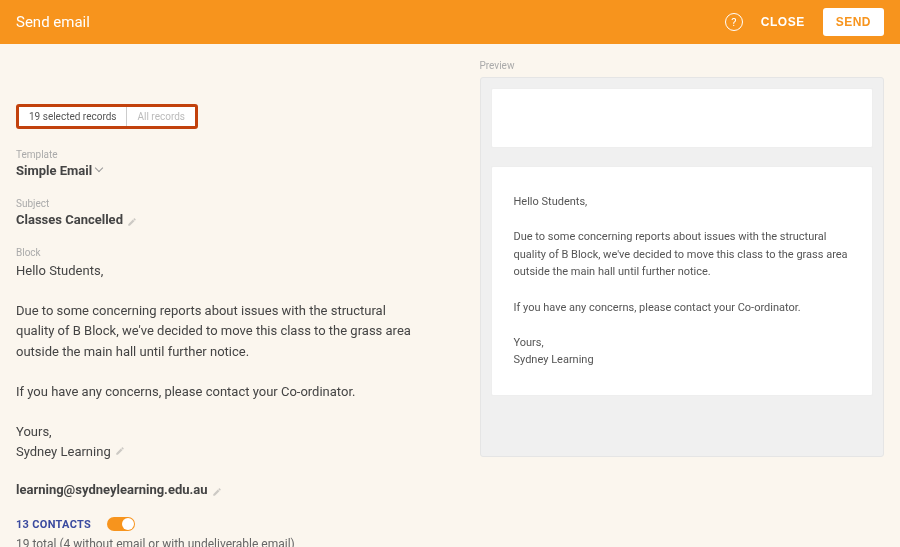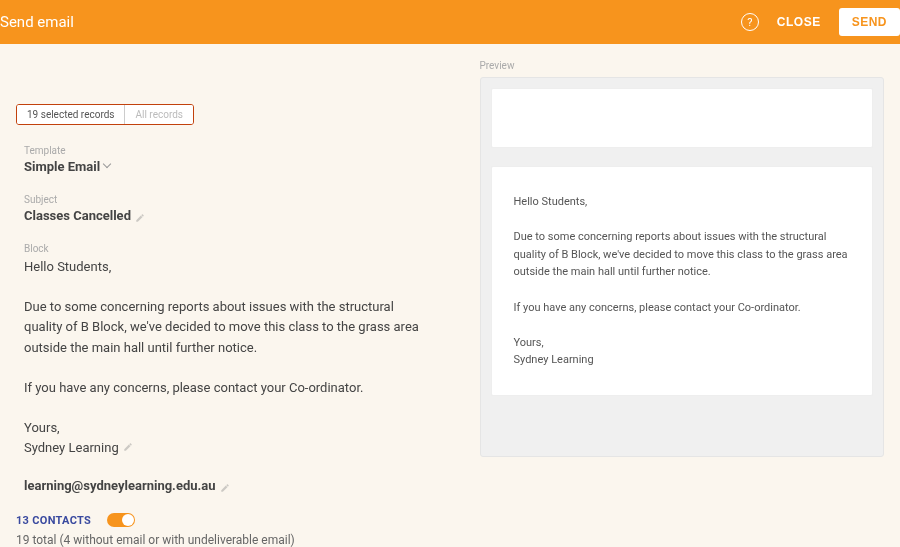--- a/index.html
+++ b/index.html
@@ -1,34 +1,34 @@
 <!DOCTYPE html>
 <html><head>
   <meta charset="utf-8">
   <style>
     * { margin: 0; padding: 0; box-sizing: border-box; }
     body { font-family: -apple-system, BlinkMacSystemFont, "Segoe UI", Roboto, sans-serif; background: #fbf6ee; width: 900px; height: 547px; overflow: hidden; }
     
-    .header { background: #f7941d; height: 44px; display: flex; align-items: center; padding: 0 0; justify-content: space-between; }
+    .header { background: #f7941d; height: 44px; display: flex; align-items: center; padding: 0 16px; justify-content: space-between; }
     .header-title { color: #fff; font-size: 15px; font-weight: 400; }
     .header-actions { display: flex; align-items: center; gap: 18px; }
     .help-icon { width: 18px; height: 18px; border: 1.5px solid #fff; border-radius: 50%; color: #fff; font-size: 11px; display: flex; align-items: center; justify-content: center; cursor: pointer; }
     .close-btn { color: #fff; font-size: 12px; font-weight: 600; letter-spacing: 0.5px; cursor: pointer; background: none; border: none; }
     .send-btn { background: #fff; color: #f7941d; font-size: 12px; font-weight: 600; letter-spacing: 0.5px; padding: 7px 13px; border-radius: 3px; border: none; cursor: pointer; }
     
     .content { display: flex; padding: 16px; gap: 24px; }
     .left-col { flex: 1; max-width: 440px; }
     .right-col { flex: 1; padding-left: 35px; }
     
-    .tab-group { display: inline-flex; border: 1px solid #c2410c; border-radius: 3px; overflow: hidden; margin-bottom: 20px; margin-top: 44px; }
+    .tab-group { display: inline-flex; border: 3px solid #c2410c; border-radius: 3px; overflow: hidden; margin-bottom: 20px; margin-top: 44px; }
     .tab { padding: 4px 10px; font-size: 10px; cursor: pointer; background: #fff; }
     .tab.active { color: #555; }
     .tab.inactive { color: #bbb; border-left: 1px solid #ccc; }
     
-    .field { margin-bottom: 20px; margin-left: 8px; }
+    .field { margin-bottom: 20px; }
     .field-label { font-size: 10px; color: #aaa; margin-bottom: 3px; }
     .field-value { font-size: 13px; color: #444; display: flex; align-items: center; gap: 4px; font-weight: bold; }
     .chevron-down { width: 8px; height: 8px; display: inline-block; }
     .chevron-down::before { content: ""; display: block; width: 5px; height: 5px; border-right: 1px solid #999; border-bottom: 1px solid #999; transform: rotate(45deg); margin-top: -2px; }
     .pencil { width: 10px; height: 10px; display: inline-block; opacity: 0.4; }
     .pencil svg { width: 100%; height: 100%; }
     
     .body-text { font-size: 13px; color: #444; line-height: 1.55; white-space: pre-wrap; }
     
     .contacts-row { display: flex; align-items: center; gap: 16px; margin-top: 4px; }

